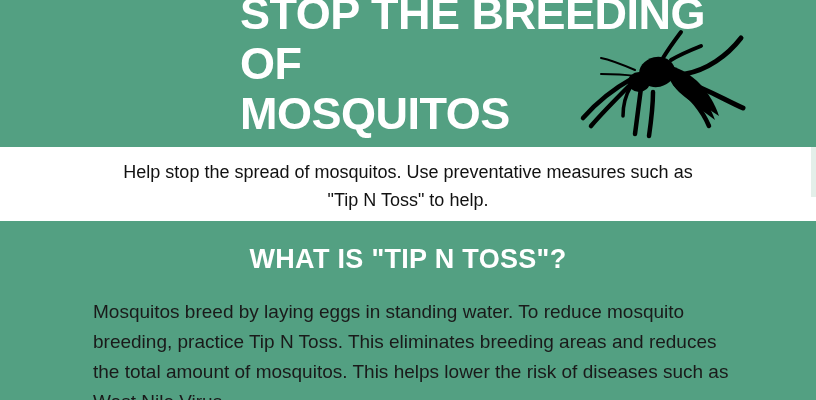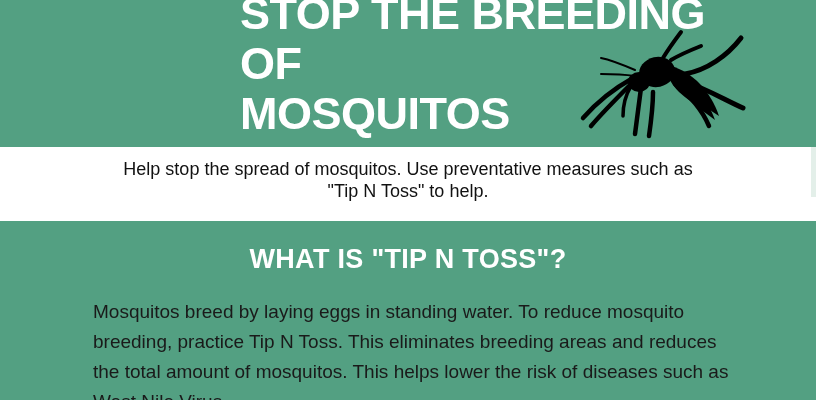--- a/index.html
+++ b/index.html
@@ -67,21 +67,21 @@
   .subtitle-text {
     position:absolute;
     left:0; top:11px;
     width:816px;
     padding:0 48px;
     text-align:center;
     color:#111111;
     font-family:"Liberation Sans", sans-serif;
     font-size:18px;
     font-weight:normal;
-    line-height:22px;
+    line-height:28px;
     white-space:pre-line;
   }
 
   
   .section {
     position:absolute;
     left:0; top:221px;
     width:816px; height:179px;
     background:#53a082;
   }

